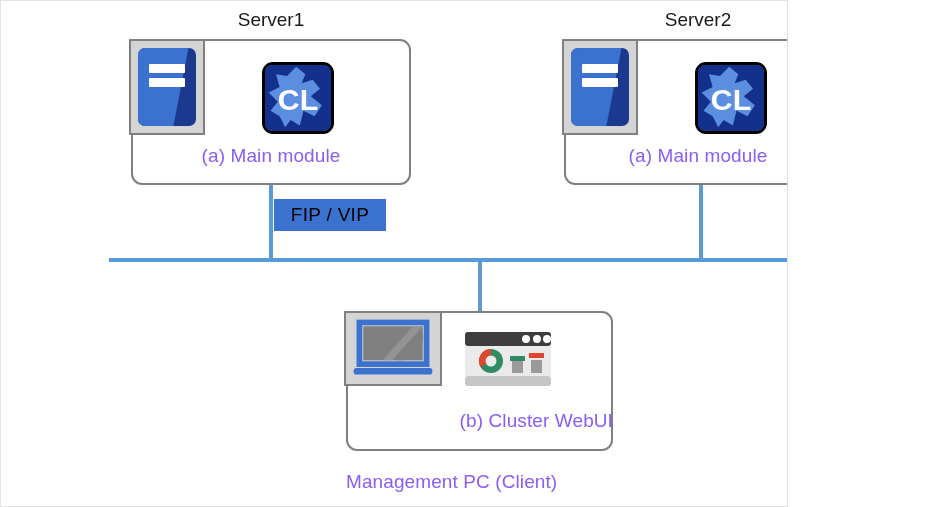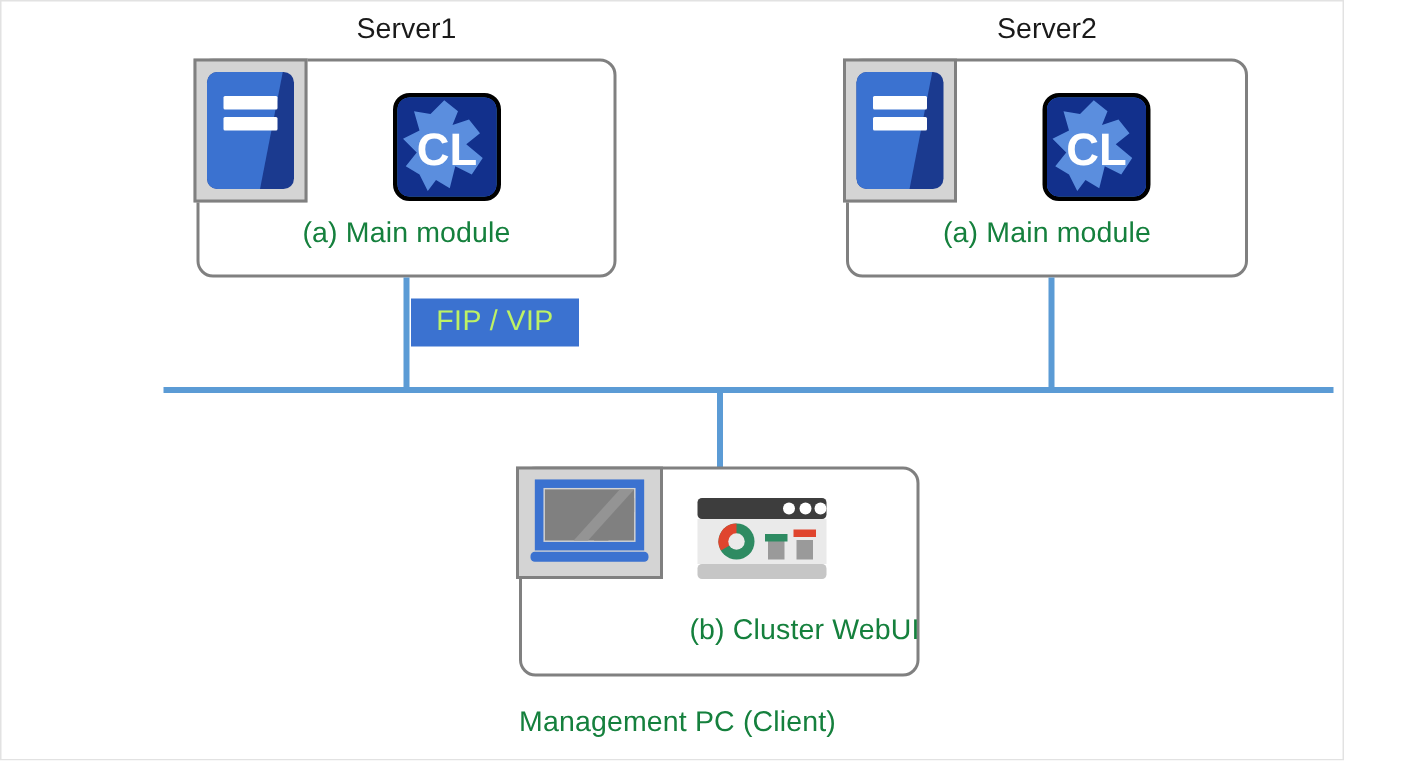--- a/index.html
+++ b/index.html
@@ -5,33 +5,33 @@
   html, body {
     margin: 0;
     padding: 0;
     background: #ffffff;
   }
   body {
     font-family: "Liberation Sans", sans-serif;
   }
   #canvas {
     position: relative;
-    width: 896px;
+    width: 788px;
     height: 507px;
     background: #ffffff;
     border: 1px solid #e2e2e2;
     box-sizing: border-box;
     overflow: hidden;
   }
 
   
   .caption {
     position: absolute;
     font-size: 19px;
-    color: #15803d;
+    color: #8b5cf6;
     white-space: nowrap;
     letter-spacing: 0.1px;
   }
   .node-title {
     position: absolute;
     font-size: 19px;
     color: #1a1a1a;
     white-space: nowrap;
     text-align: center;
   }
@@ -50,21 +50,21 @@
     position: absolute;
     background: #5b9bd5;
   }
   .line-h { height: 4px; }
   .line-v { width: 4px; }
 
   
   .badge {
     position: absolute;
     background: #3b72d0;
-    color: #bef264;
+    color: #000000;
     border-radius: 0;
     font-size: 19px;
     display: flex;
     align-items: center;
     justify-content: center;
     letter-spacing: 0.3px;
     box-sizing: border-box;
   }
 
   

